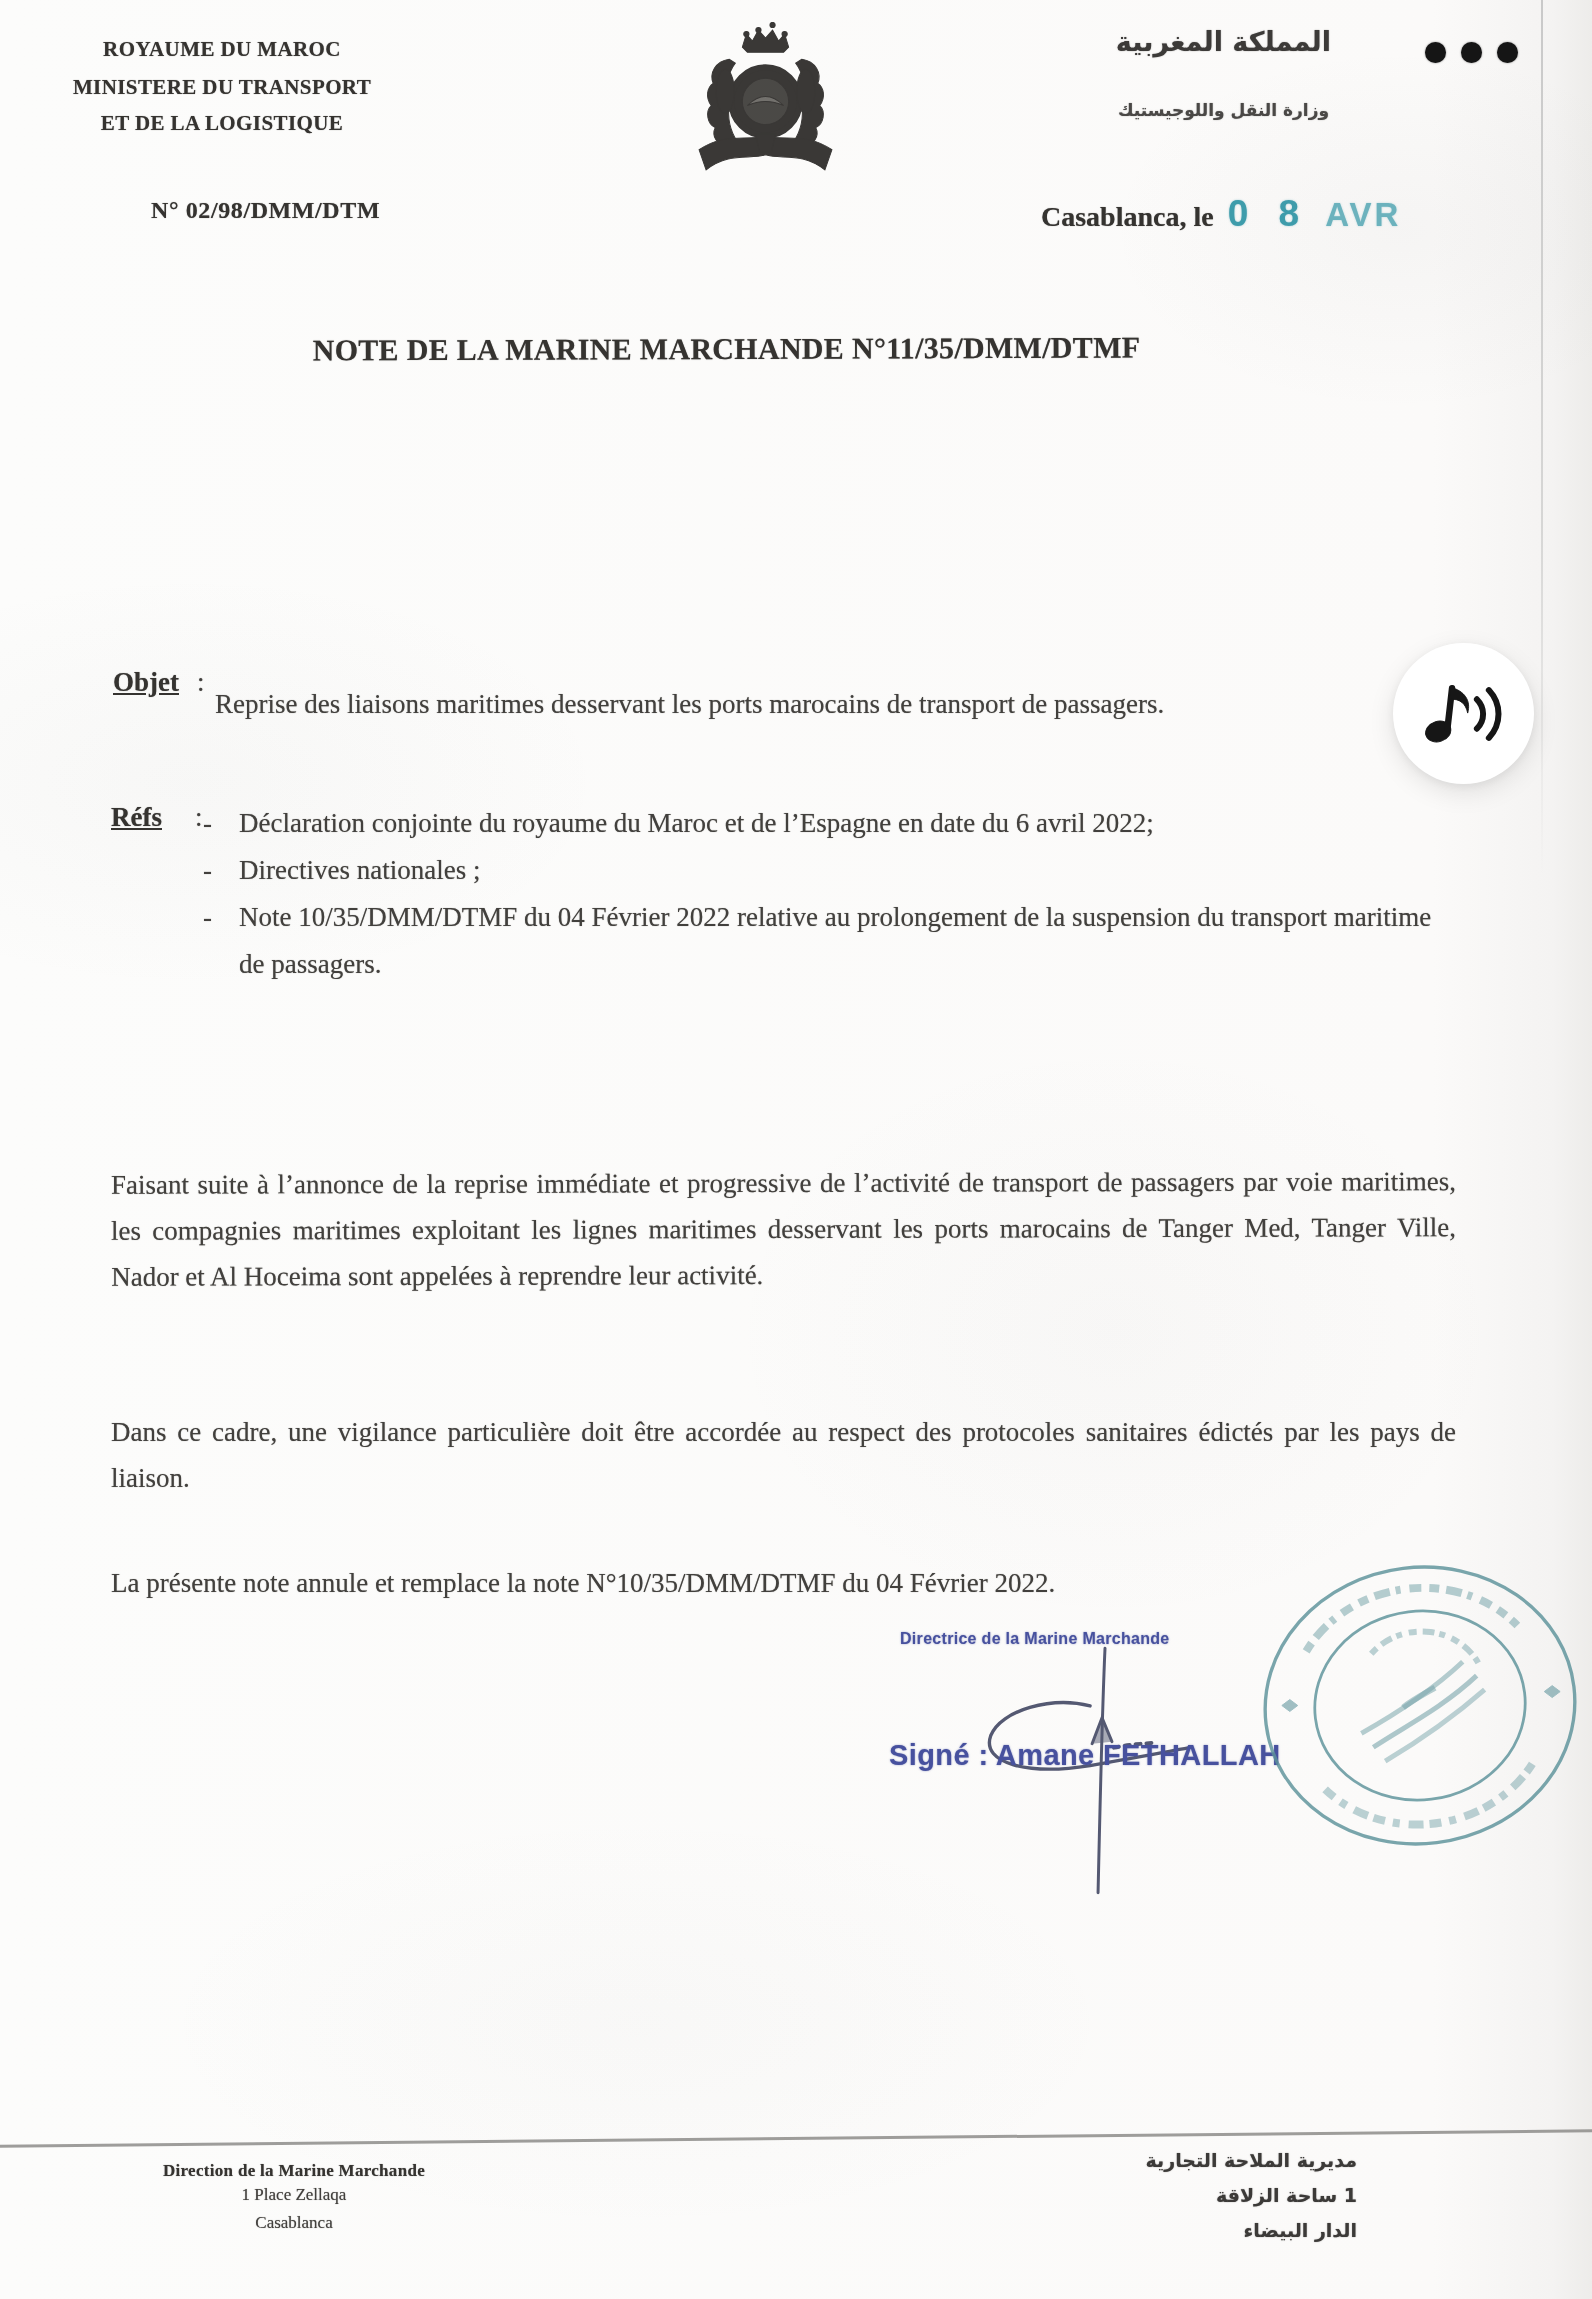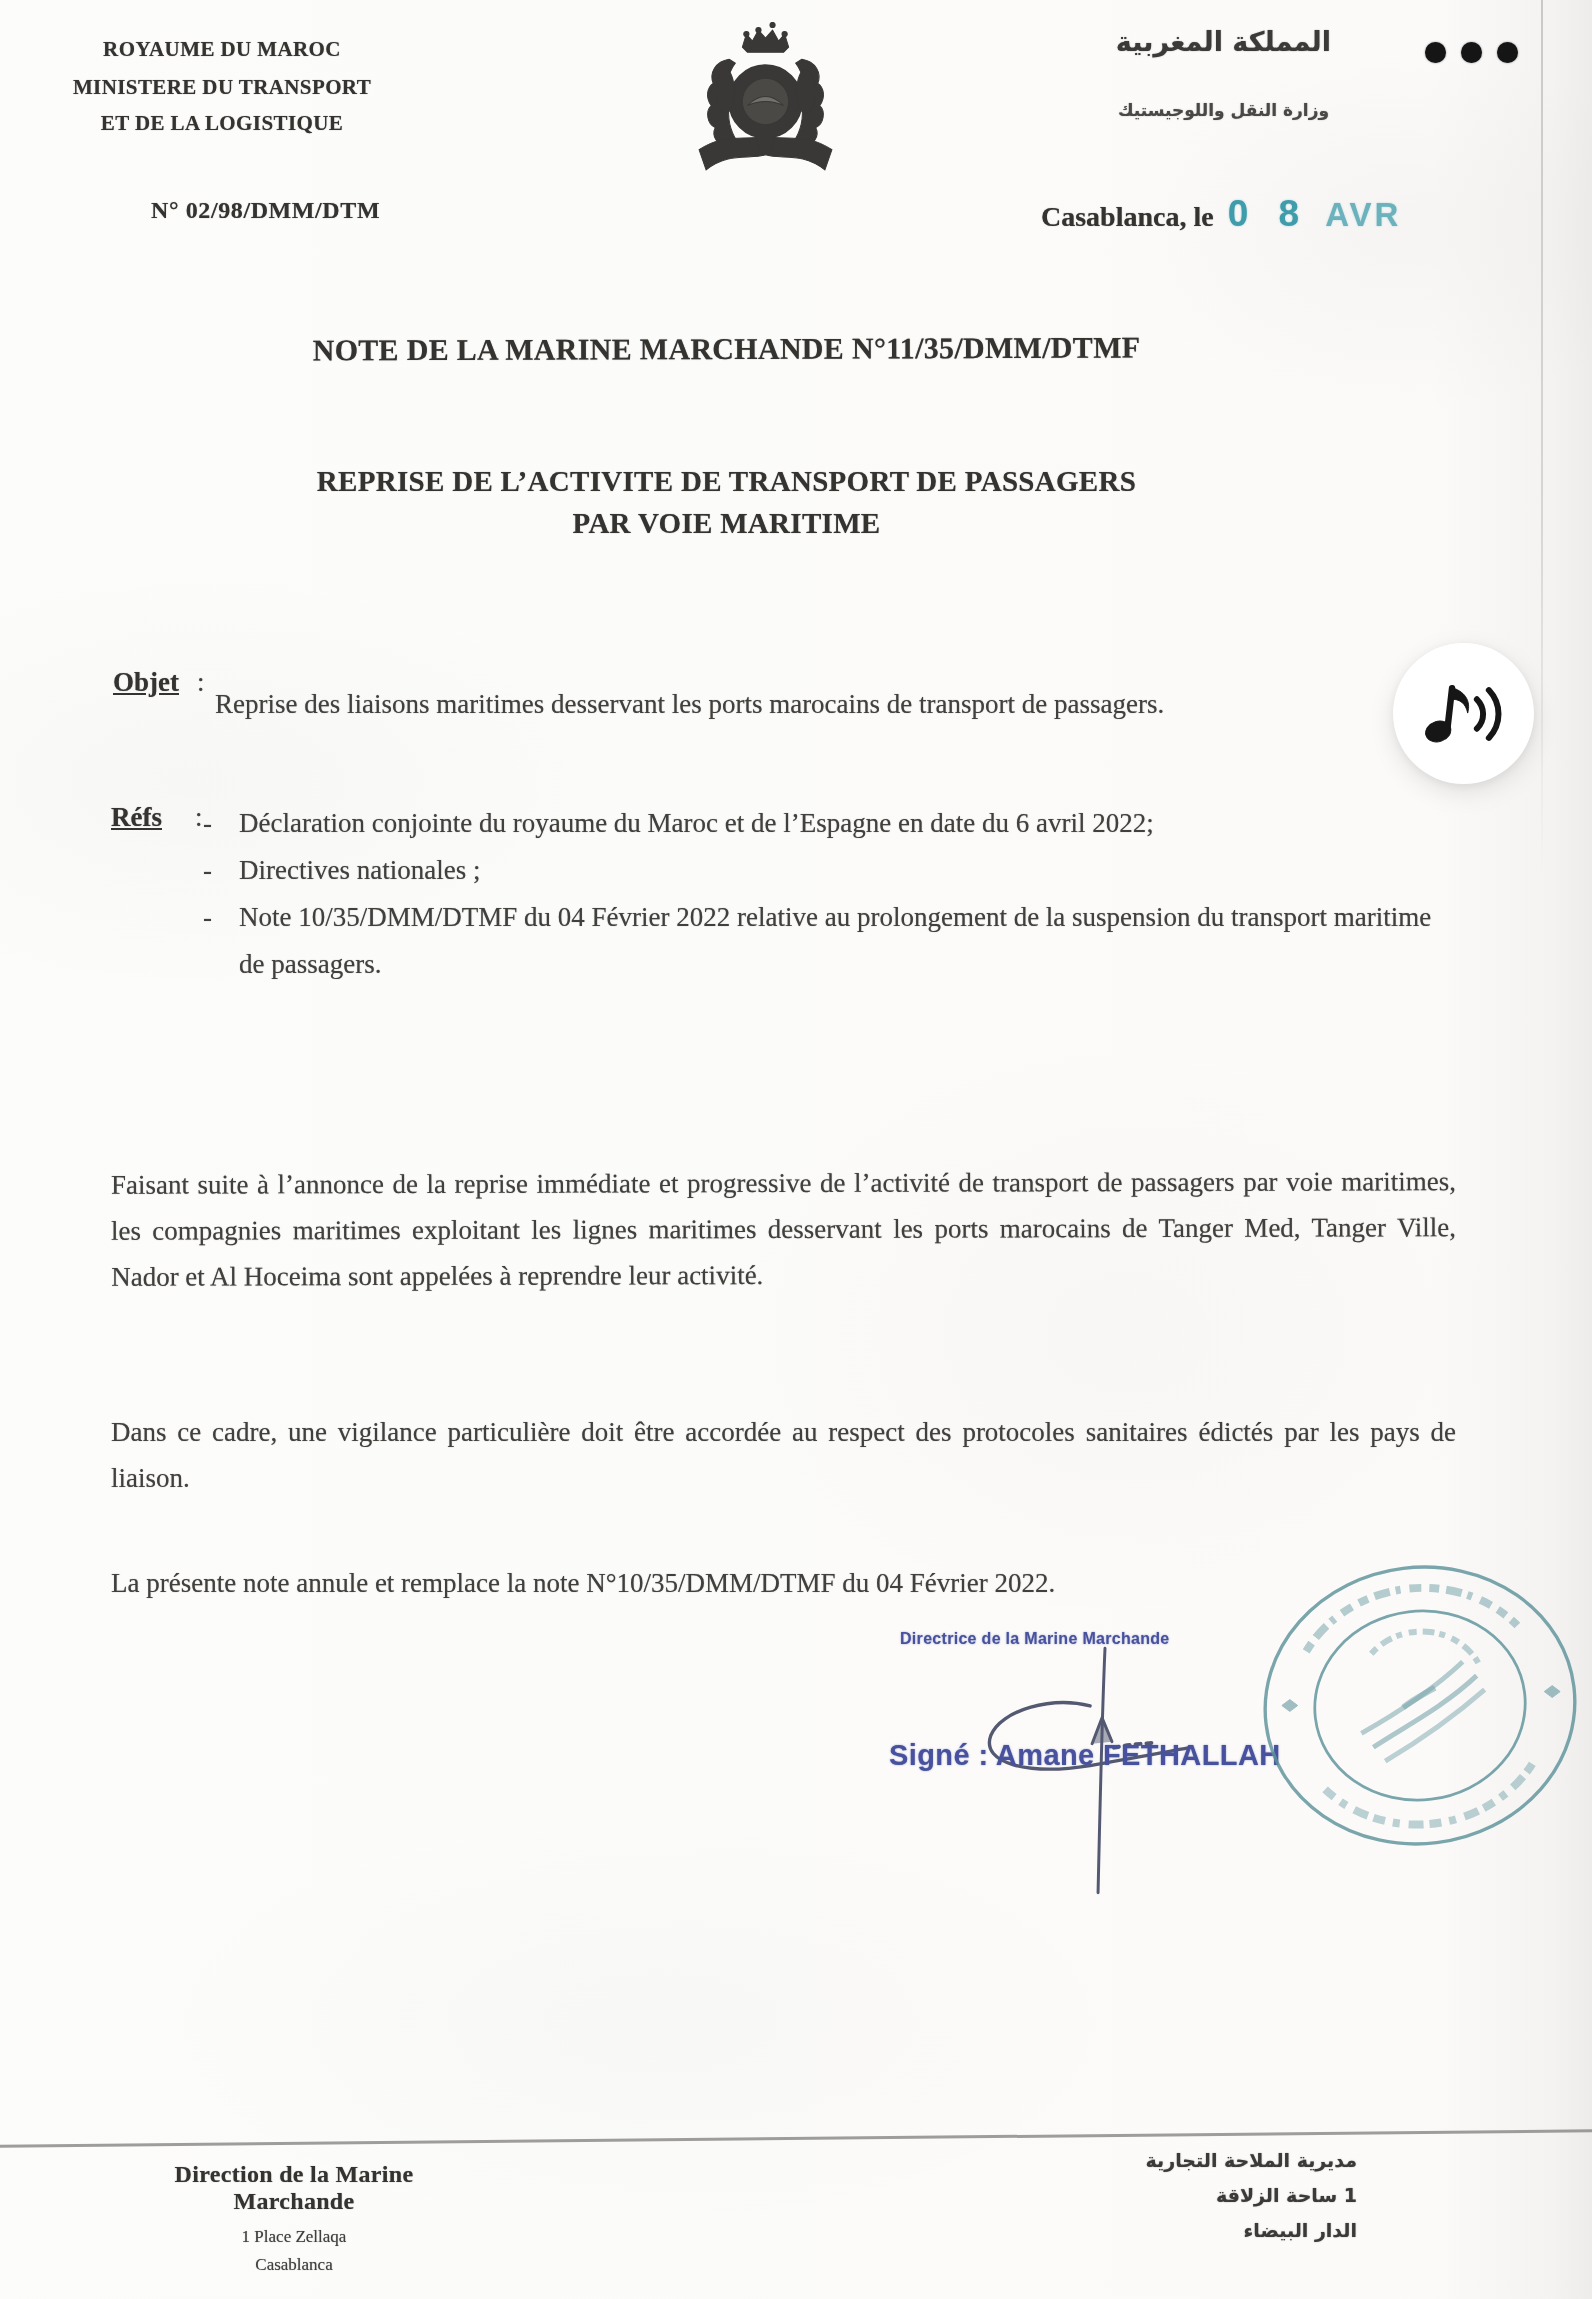--- a/index.html
+++ b/index.html
@@ -85,21 +85,21 @@
 
   
   .audio-btn{ left:1393px; top:643px; width:141px; height:141px; border-radius:50%;
     background:#ffffff; box-shadow:0 8px 26px rgba(0,0,0,0.10), 0 2px 8px rgba(0,0,0,0.06);
     display:flex; align-items:center; justify-content:center; cursor:pointer; }
 
   
   .footer-line{ left:-10px; top:2137px; width:1612px; height:3px; background:#8d8c8a;
     opacity:0.85; transform:rotate(-0.55deg); }
   .footer-left{ left:117px; top:2161px; width:354px; text-align:center; }
-  .footer-left .fl1{ font-size:24px; margin-bottom:8px; letter-spacing:0.3px; }
+  .footer-left .fl1{ font-size:17px; letter-spacing:0.3px; }
   .footer-left .fl2, .footer-left .fl3{ font-size:17px; line-height:28px; }
   .footer-right{ left:1053px; top:2143px; width:304px; text-align:right;
     font-size:19px; font-weight:bold; line-height:35px; color:#3c3a38;
     text-shadow:0 0 1.2px rgba(60,58,56,0.6); }
 </style>
 </head>
 <body>
 
 <div class="paper">
 
@@ -138,24 +138,20 @@
   </svg>
 
   <div class="abs ar hdr-ar1">المملكة المغربية</div>
   <div class="abs ar hdr-ar2">وزارة النقل واللوجيستيك</div>
 
   <div class="abs date-line">
     <span class="lbl ink-bold">Casablanca, le</span><span class="date-stamp date-day">0 8</span><span class="date-stamp date-month">AVR</span>
   </div>
 
   <div class="abs title1 ink-bold">NOTE DE LA MARINE MARCHANDE N°11/35/DMM/DTMF</div>
-  <div class="abs title2 ink-bold">
-    <div>REPRISE DE L’ACTIVITE DE TRANSPORT DE PASSAGERS</div>
-    <div>PAR VOIE MARITIME</div>
-  </div>
 
   <div class="abs objet-label ink-bold">Objet</div>
   <div class="abs objet-sep ink">:</div>
   <div class="abs objet-text ink">Reprise des liaisons maritimes desservant les ports marocains de transport de passagers.</div>
 
   <div class="abs refs-label ink-bold">Réfs</div>
   <div class="abs refs-sep ink">:</div>
   <div class="abs refs-list">
     <div class="refs-row">
       <span class="dash ink">-</span>

